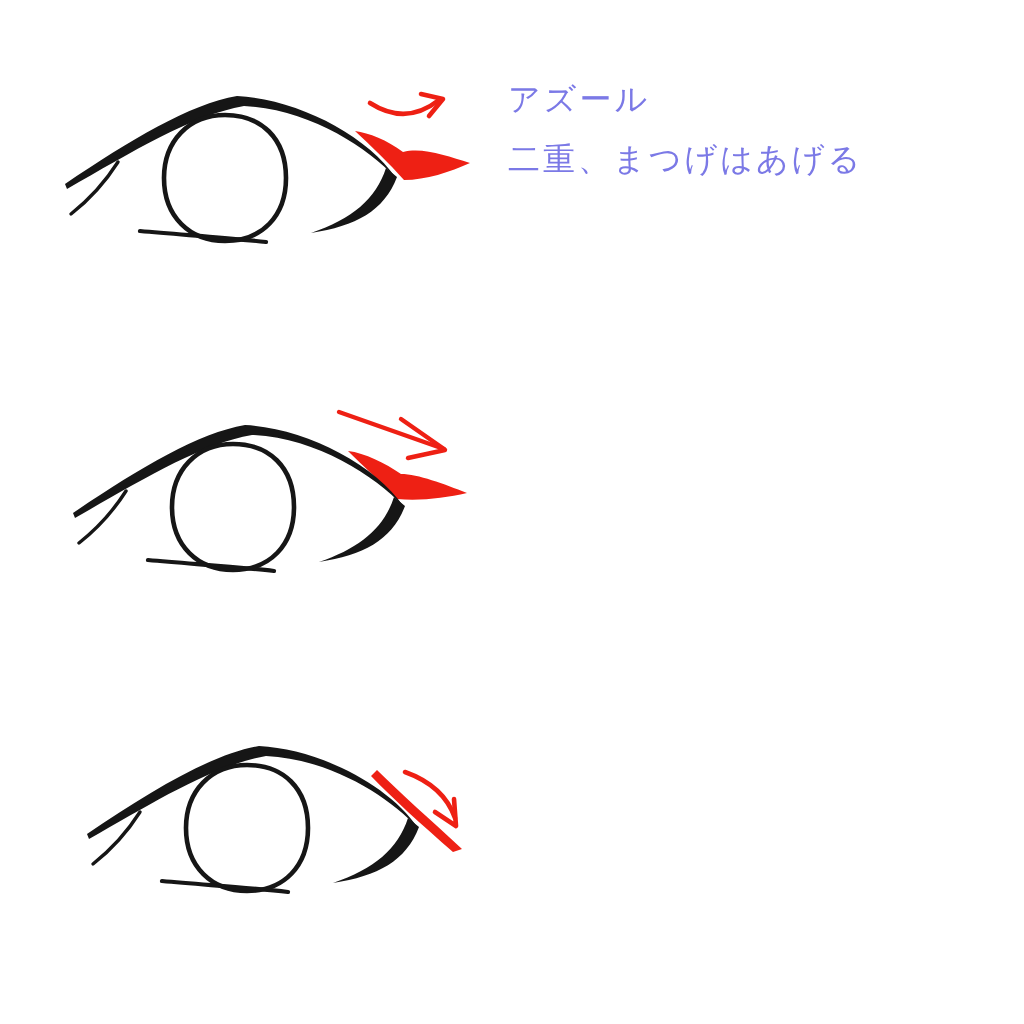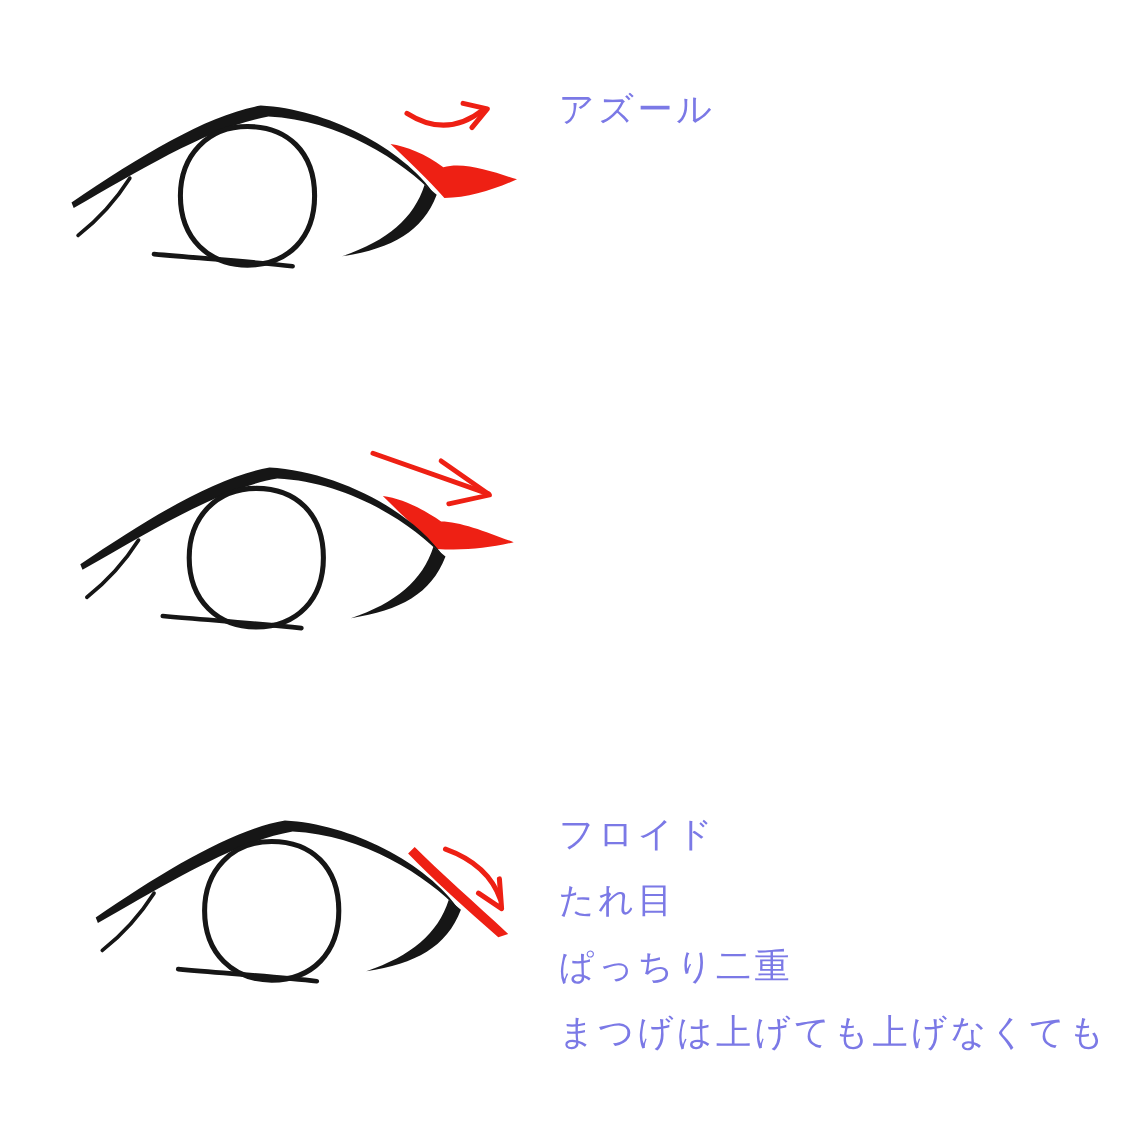--- a/index.html
+++ b/index.html
@@ -51,38 +51,33 @@
   </svg>
 
   <svg class="eye" style="left:40px;top:68px" viewBox="0 0 440 210">
     <path class="red-fill" d="M315,63 C330,77 350,96 364,112 C386,112 410,104 430,95 C407,88 383,79 363,84 C347,72 329,65 315,63 Z"></path>
     <use href="#eye-base"></use>
     <path class="red-line" stroke-width="4.6" stroke-linecap="round" d="M330,35 Q366,58 399,32"></path>
     <path class="red-line" stroke-width="4.6" stroke-linecap="round" stroke-linejoin="round" d="M381,26 L403,31 L389,48"></path>
   </svg>
   <div class="note" style="top:69px">
     <div>アズール</div>
+    <div>二重、まつげはあげる</div>
   </div>
 
   <svg class="eye" style="left:48px;top:397px" viewBox="0 0 440 210">
     <path class="red-fill" d="M300,54 C315,69 335,87 349,102 C373,104 397,101 419,96 C396,87 370,77 353,77 C337,66 317,56 300,54 Z"></path>
     <use href="#eye-base"></use>
     <g class="red-line" stroke-width="4.4" stroke-linecap="round">
       <path d="M291,15 L396,52"></path>
       <path d="M353,22 L396,52"></path>
       <path d="M360,61 L397,53"></path>
     </g>
   </svg>
 
   <svg class="eye" style="left:62px;top:718px" viewBox="0 0 440 210">
     <use href="#eye-base"></use>
     <path class="red-fill" d="M315,52 C338,75 370,103 400,131 L391,134 C360,107 330,80 309,58 Z"></path>
     <path class="red-line" stroke-width="4.6" stroke-linecap="round" d="M343,54 Q382,68 393,100"></path>
     <path class="red-line" stroke-width="4.6" stroke-linecap="round" stroke-linejoin="round" d="M373,94 L394,108 L392,81"></path>
   </svg>
-  <div class="note" style="top:728px">
-    <div>フロイド</div>
-    <div>たれ目</div>
-    <div>ぱっちり二重</div>
-    <div>まつげは上げても上げなくても</div>
-  </div>
 
 </div>
 
 </body></html>

